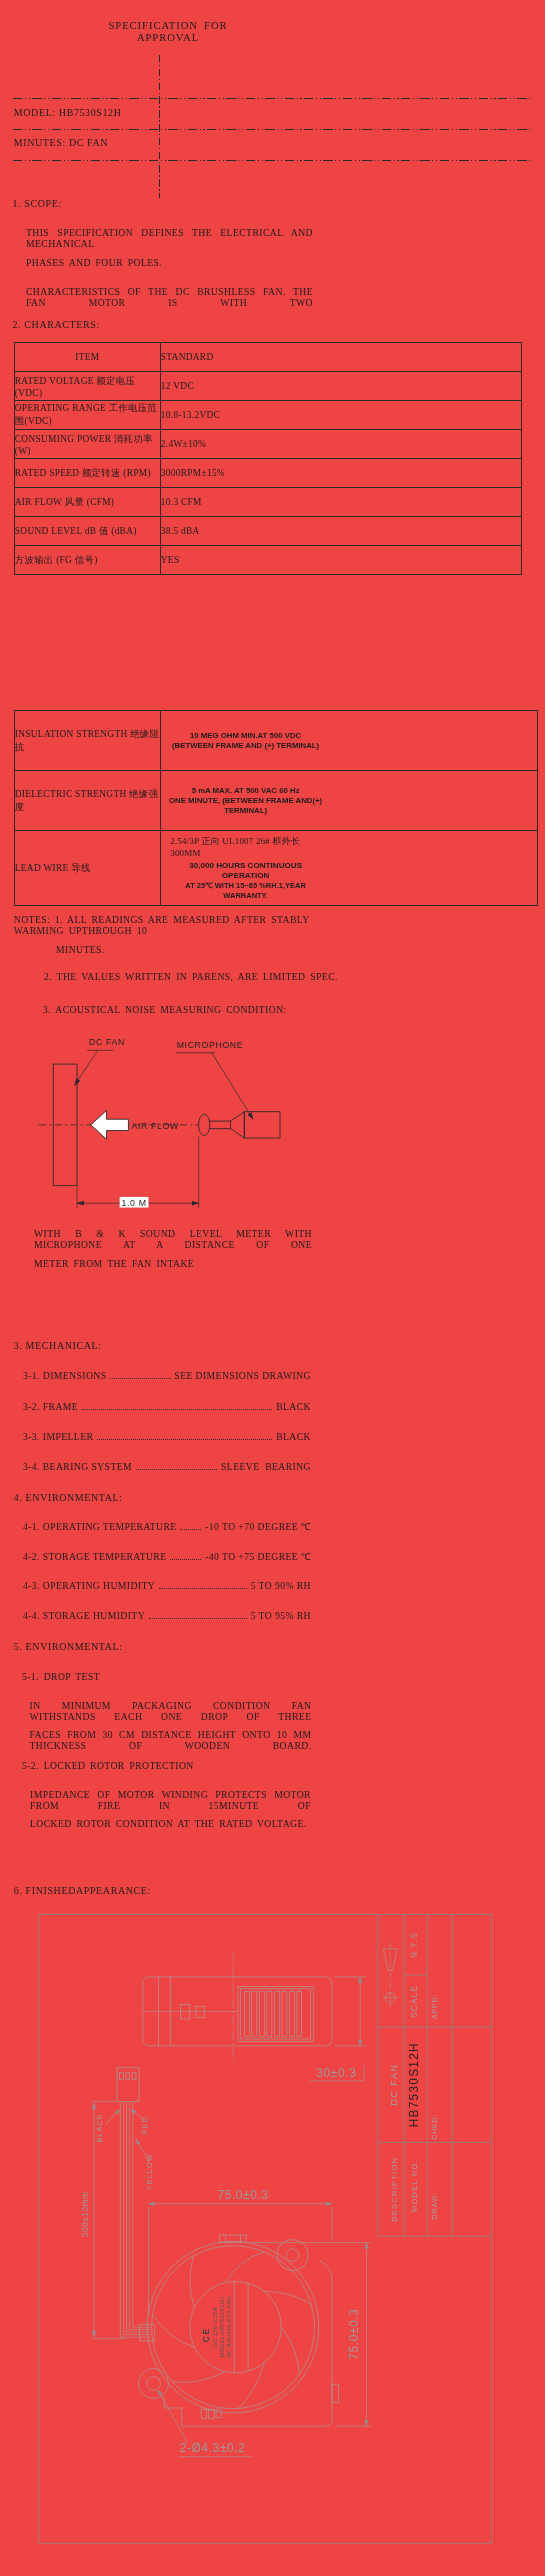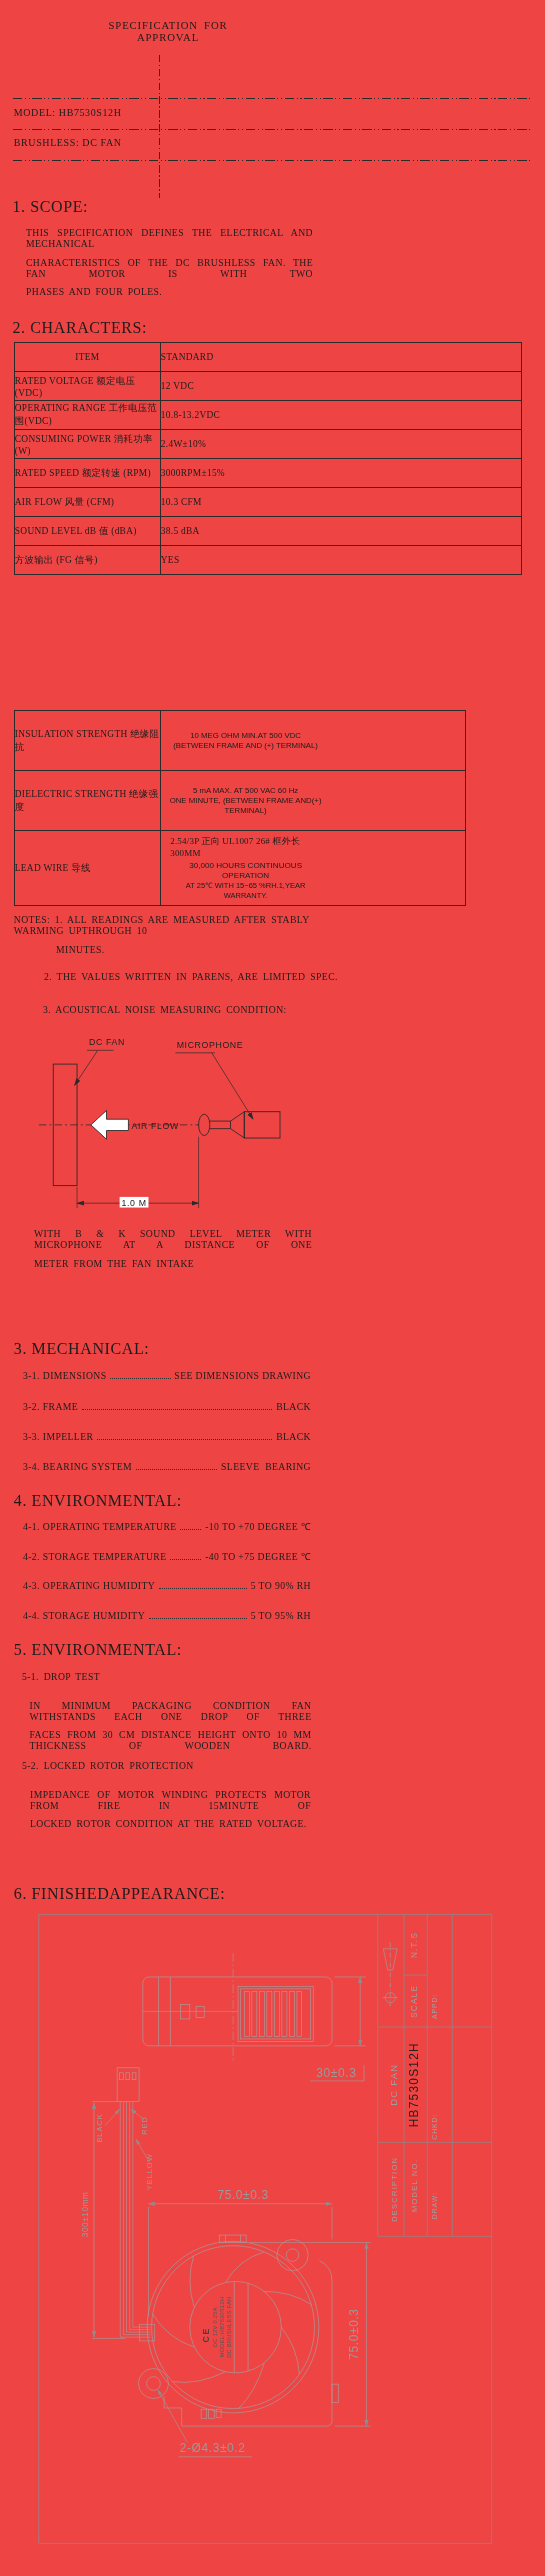--- a/index.html
+++ b/index.html
@@ -6,21 +6,21 @@
   .page {
     position:relative; width:545px; height:2576px; margin:0 auto;
     background:#ef4444; overflow:hidden;
     font-family:"Liberation Serif", serif; color:#1c1c1c;
   }
   .abs { position:absolute; }
   .serif { font-family:"Liberation Serif", serif; }
   .sans  { font-family:"Liberation Sans", sans-serif; }
   .doc-title { font-size:10.7px; letter-spacing:0.9px; word-spacing:2.5px; }
   .hline { font-size:10px; letter-spacing:0.6px; }
-  .heading { font-size:16px; letter-spacing:0.6px; }
+  .heading { font-size:10px; letter-spacing:0.6px; }
   .para-line { font-size:9.7px; letter-spacing:0.4px; word-spacing:1.9px; height:29.5px; }
   .just { text-align:justify; text-align-last:justify; }
   .hdashdot {
     position:absolute; height:1.3px;
     background:repeating-linear-gradient(90deg,#2a2a2a 0 9.4px,transparent 9.4px 12px,#2a2a2a 12px 13px,transparent 13px 15.7px,#2a2a2a 15.7px 17px,transparent 17px 19.4px);
   }
   .vdashdot {
     position:absolute; width:1.3px;
     background:repeating-linear-gradient(180deg,#2a2a2a 0 7.5px,transparent 7.5px 10px,#2a2a2a 10px 11.3px,transparent 11.3px 13.8px);
   }
@@ -31,30 +31,30 @@
   table.chars td, table.chars th {
     border:1.3px solid #2b2b2b; font-weight:normal;
     font-size:9.4px; letter-spacing:0.3px; padding:0;
   }
   table.chars .c-item { width:146px; }
   th.head-item { text-align:center; height:28px; }
   th.head-std { text-align:left; padding-left:60px; }
   td.cell-item { padding-left:5.6px; height:28px; }
   td.cell-std { padding-left:13.8px; }
   table.strength {
-    position:absolute; left:13.8px; top:710px; width:452px;
+    position:absolute; left:13.8px; top:710px; width:524px;
     border-collapse:collapse; table-layout:fixed;
   }
   table.strength td {
     border:1.3px solid #2b2b2b; font-size:9.4px; letter-spacing:0.3px; padding:0;
   }
   table.strength .c-item { width:146px; }
   td.s-item { padding-left:5.6px; }
   .valblock { width:157px; margin-left:6.3px; text-align:center; }
-  .valblock .vl { font-size:7.8px; line-height:10px; letter-spacing:0; }
+  .valblock .vl { font-size:7.8px; line-height:10px; letter-spacing:0;font-weight:bold; }
   .wire-spec { font-size:9px; letter-spacing:0.2px; padding-left:3.1px; margin-bottom:3.8px; text-align:left; }
   .dotrow { position:absolute; left:23px; width:288px; display:flex; align-items:baseline; font-size:9.7px; letter-spacing:0.4px; }
   .dotrow .dots { flex:1 1 auto; border-bottom:1.3px dotted #2f2f2f; margin:0 3.8px 1.9px 3.8px; height:6.9px; }
   .dotrow .dval { white-space:pre; }
   svg text { font-family:"Liberation Sans", sans-serif; }
   svg .cadtxt { fill:#9a9a9a; }
   svg .dimtxt { fill:#9a9a9a; font-size:19px; letter-spacing:1px; }
   svg .tb-small { fill:#9f9f9f; font-size:11px; letter-spacing:1.5px; }
   svg .tb-med { fill:#9f9f9f; font-size:13px; letter-spacing:2px; }
 </style>
@@ -62,28 +62,28 @@
 <body>
 
 <div class="page">
 
   <div class="abs doc-title" style="left:93px; top:19px; width:150px; text-align:center;">SPECIFICATION FOR APPROVAL</div>
 
   <div class="vdashdot" style="left:159px; top:55px; height:143px;"></div>
   <div class="hdashdot" style="left:12.5px; top:98px; width:519px;"></div>
   <div class="abs hline" style="left:13.8px; top:107px;">MODEL: HB7530S12H</div>
   <div class="hdashdot" style="left:12.5px; top:129px; width:519px;"></div>
-  <div class="abs hline" style="left:13.8px; top:137px;">BRUSHLESS: DC FAN</div>
+  <div class="abs hline" style="left:13.8px; top:137px;">MINUTES: DC FAN</div>
   <div class="hdashdot" style="left:12.5px; top:160px; width:519px;"></div>
 
   <div class="abs heading" style="left:12.5px; top:198px;">1. SCOPE:</div>
   <div class="abs" style="left:26px; top:227px; width:287px;">
     <div class="para-line just">THIS SPECIFICATION DEFINES THE ELECTRICAL AND MECHANICAL</div>
+    <div class="para-line">PHASES AND FOUR POLES.</div>
     <div class="para-line just">CHARACTERISTICS OF THE DC BRUSHLESS FAN. THE FAN MOTOR IS WITH TWO</div>
-    <div class="para-line">PHASES AND FOUR POLES.</div>
   </div>
 
   <div class="abs heading" style="left:12.5px; top:319px;">2. CHARACTERS:</div>
 
   <table class="chars">
     <colgroup>
         <col class="c-item">
         <col>
       </colgroup>
     <tbody>

